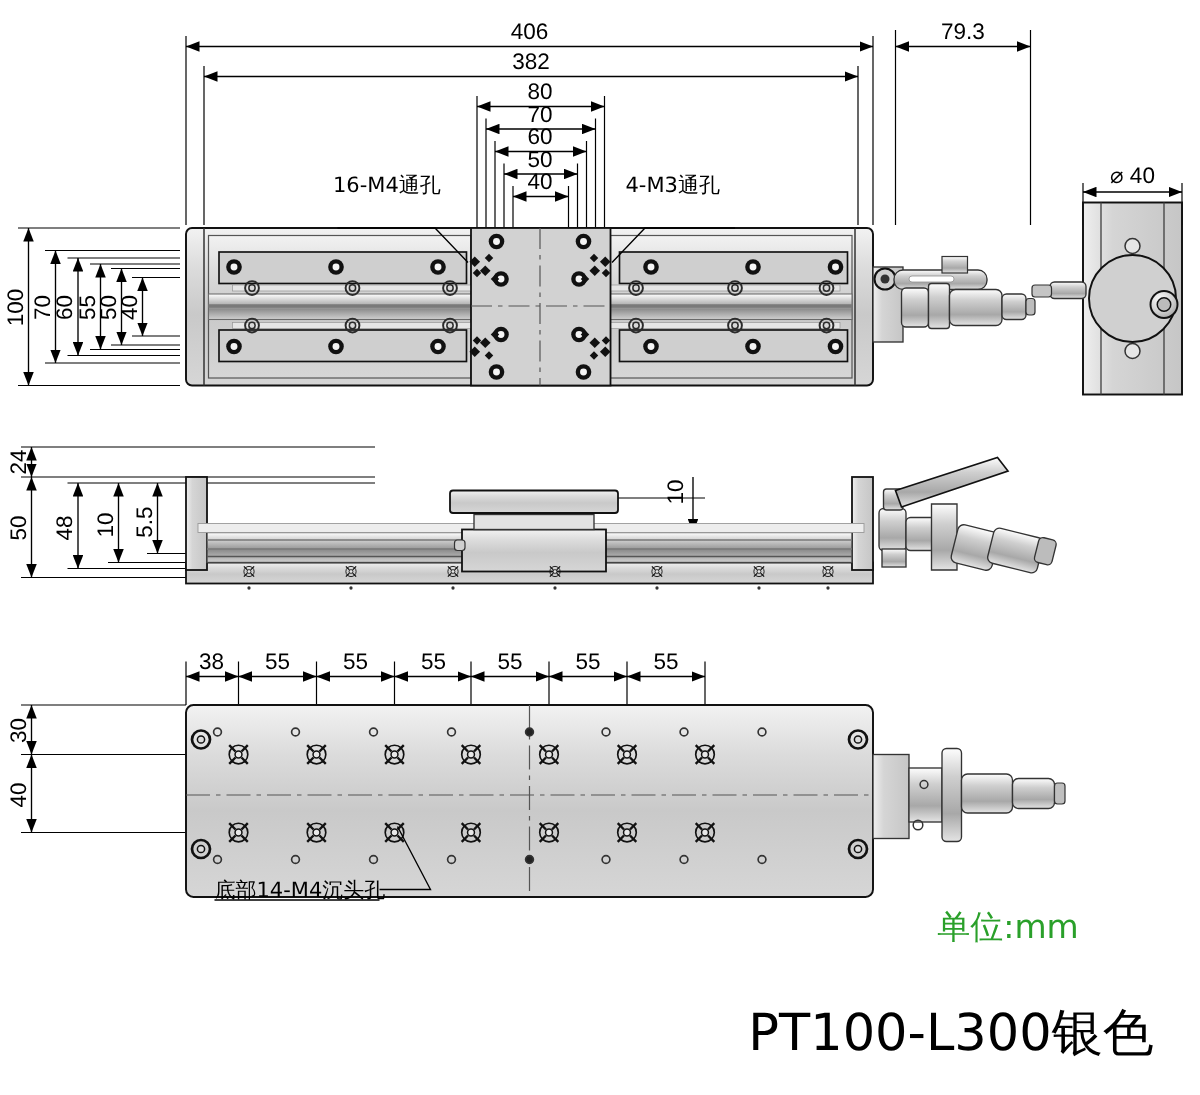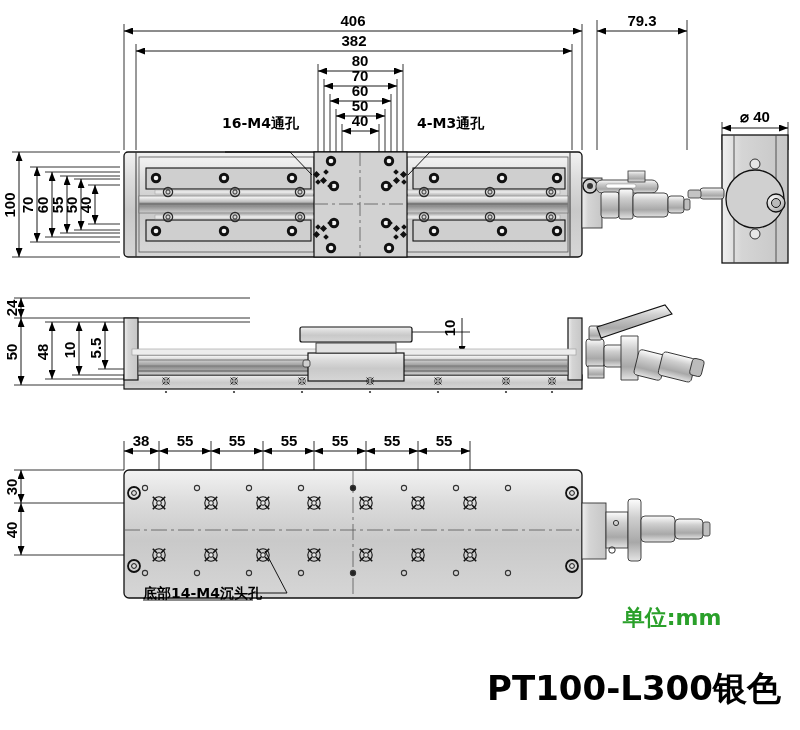--- a/index.html
+++ b/index.html
@@ -1,18 +1,18 @@
 <!DOCTYPE html>
 <html><head>
 <meta charset="utf-8">
 <style>
   html,body{margin:0;padding:0;background:#fff;}
   body{width:800px;height:730px;overflow:hidden;
        font-family:"Liberation Sans","DejaVu Sans",sans-serif;color:#000;}
-  #sheet{position:relative;width:716px;height:730px;font-weight:bold;}
+  #sheet{position:relative;width:716px;height:730px;}
   svg{display:block;}
   .dimtxt{font-size:15px;fill:#000;font-family:"Liberation Sans",sans-serif;}
   .leadtxt{font-size:14px;fill:#000;font-family:"DejaVu Sans",sans-serif;}
   .unit{font-size:22px;fill:#2aa02a;font-family:"DejaVu Sans",sans-serif;}
   .title{font-size:34px;fill:#000;font-family:"DejaVu Sans",sans-serif;}
 </style>
 </head>
 <body>
 
 <div id="sheet">

